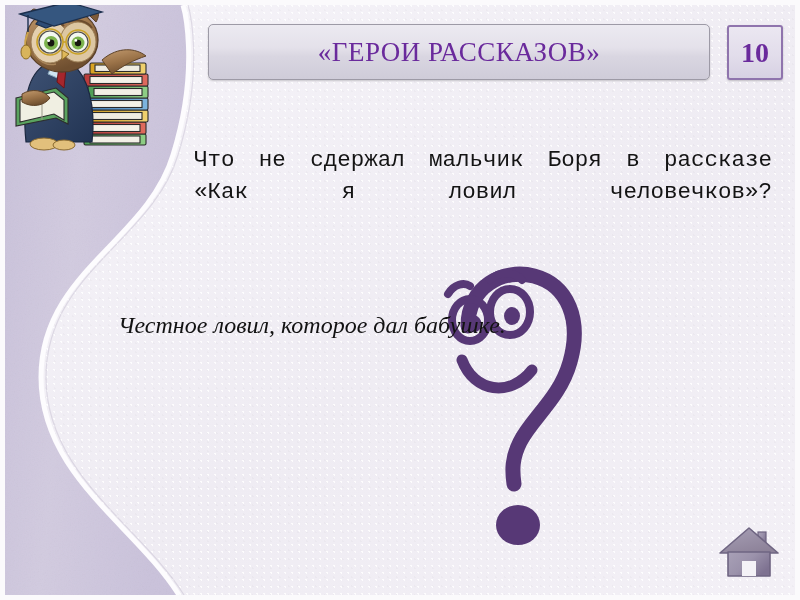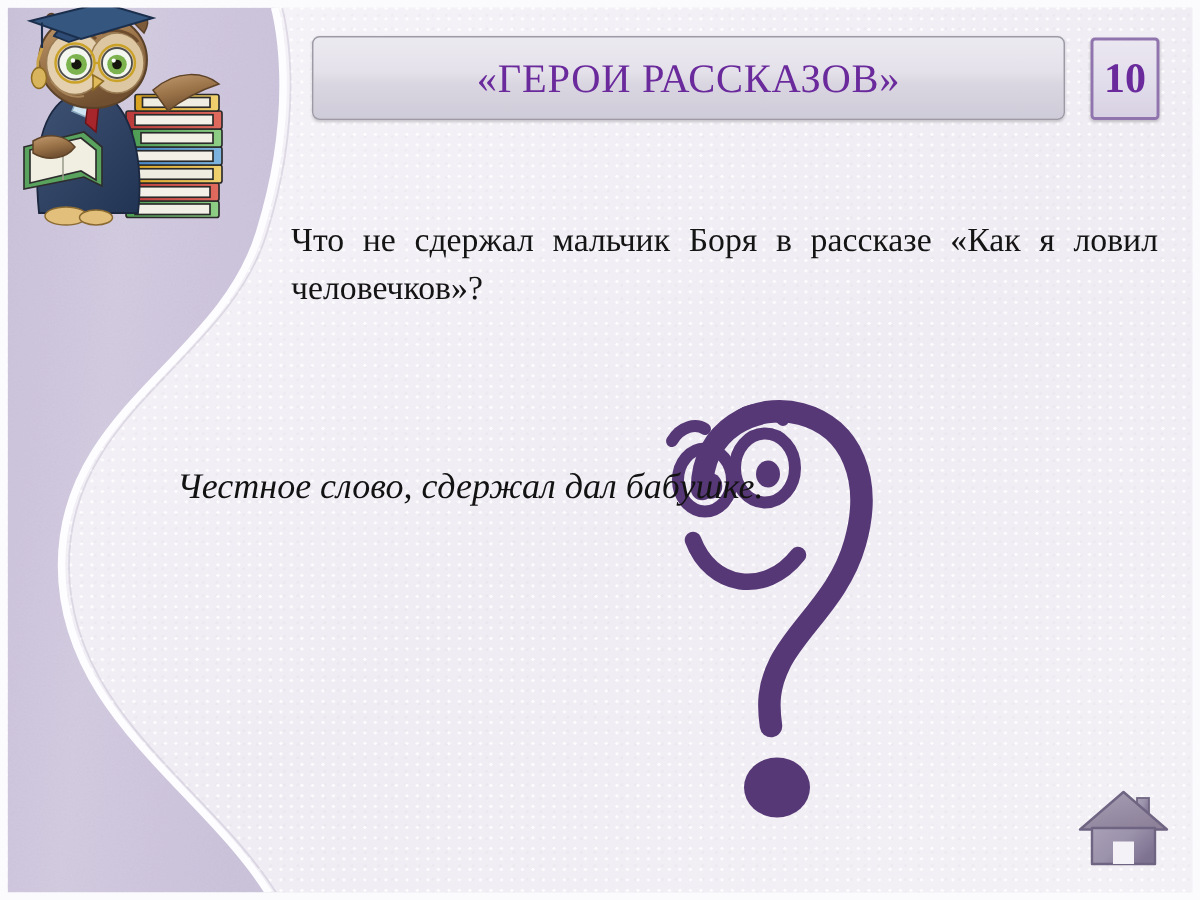--- a/index.html
+++ b/index.html
@@ -81,21 +81,21 @@
     font-size: 27px;
     color: #6a2a9c;
     letter-spacing: .5px;
     white-space: nowrap;
   }
 
   
   #score-badge {
     position: absolute;
     left: 727px; top: 25px;
-    width: 46px; height: 55px;
+    width: 56px; height: 55px;
     box-sizing: border-box;
     border: 2px solid #8f74ad;
     border-radius: 3px;
     background: linear-gradient(to bottom, #ebe7f1 0%, #e2ddeb 55%, #d7d1e3 100%);
     box-shadow: 0 1px 2px rgba(0,0,0,.2);
     display: flex;
     align-items: center;
     justify-content: center;
   }
   #score-text {
@@ -103,21 +103,21 @@
     font-weight: bold;
     font-size: 28px;
     color: #6a2a9c;
   }
 
   
   #question-text {
     position: absolute;
     left: 194px; top: 144px;
     width: 578px;
-    font-family: Liberation Serif, serif;
+    font-family: Liberation Mono, monospace;
     font-size: 22.5px;
     line-height: 32px;
     color: #141414;
     text-align: justify;
     text-justify: inter-word;
     z-index: 20;
   }
   #question-text::after {
     content: "";
     display: inline-block;
@@ -334,21 +334,21 @@
 
       <ellipse cx="46" cy="66" rx="7.5" ry="8.5" fill="#573876"></ellipse>
       <ellipse cx="84" cy="58" rx="8" ry="9" fill="#573876"></ellipse>
 
       <ellipse cx="90" cy="267" rx="22" ry="20" fill="#573876"></ellipse>
     </svg>
   </div>
 
   <div id="question-text">Что не сдержал мальчик Боря в рассказе «Как я ловил человечков»?</div>
 
-  <div id="answer-text">Честное слово, сдержал дал бабушке.</div>
+  <div id="answer-text">Честное ловил, которое дал бабушке.</div>
 
   <div id="home-button">
     <svg width="66" height="62" viewBox="0 0 66 62" xmlns="http://www.w3.org/2000/svg">
       <defs>
         <linearGradient id="roofG" x1="0" y1="0" x2="0.6" y2="1">
           <stop offset="0%" stop-color="#a8a0b6"></stop>
           <stop offset="100%" stop-color="#8d8299"></stop>
         </linearGradient>
         <linearGradient id="wallG" x1="0" y1="0" x2="1" y2="0.6">
           <stop offset="0%" stop-color="#a9a1b7"></stop>

